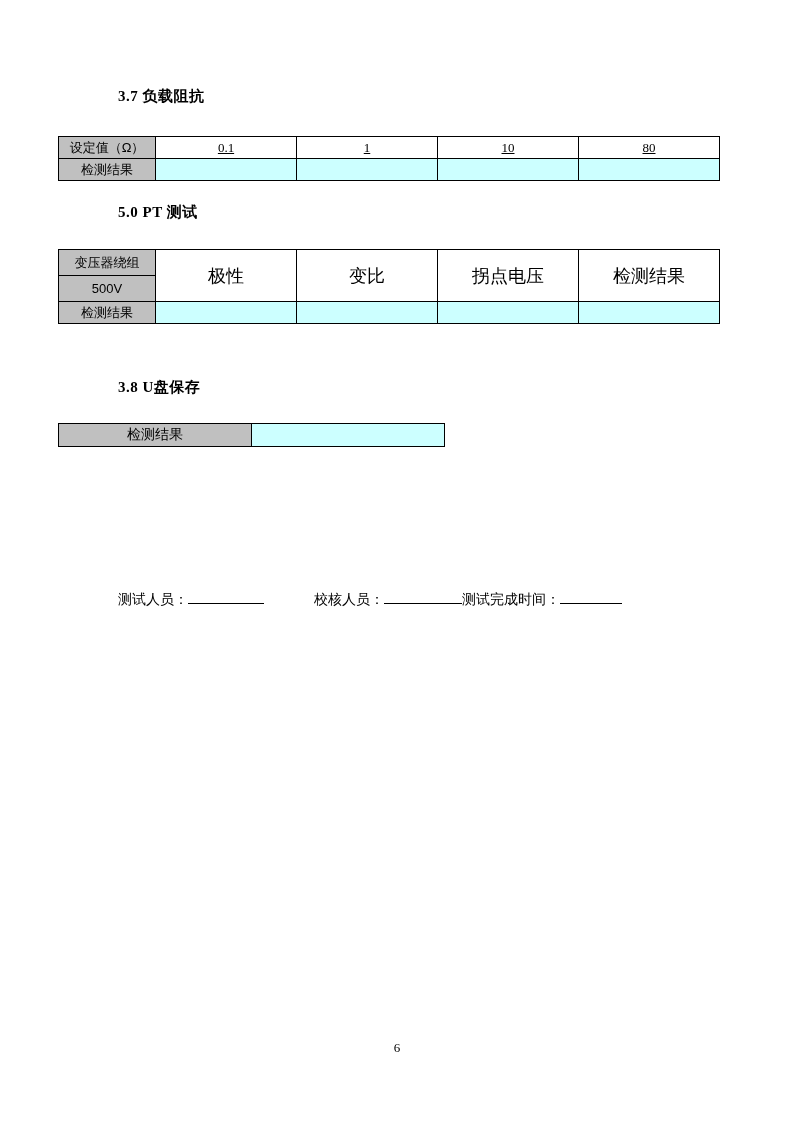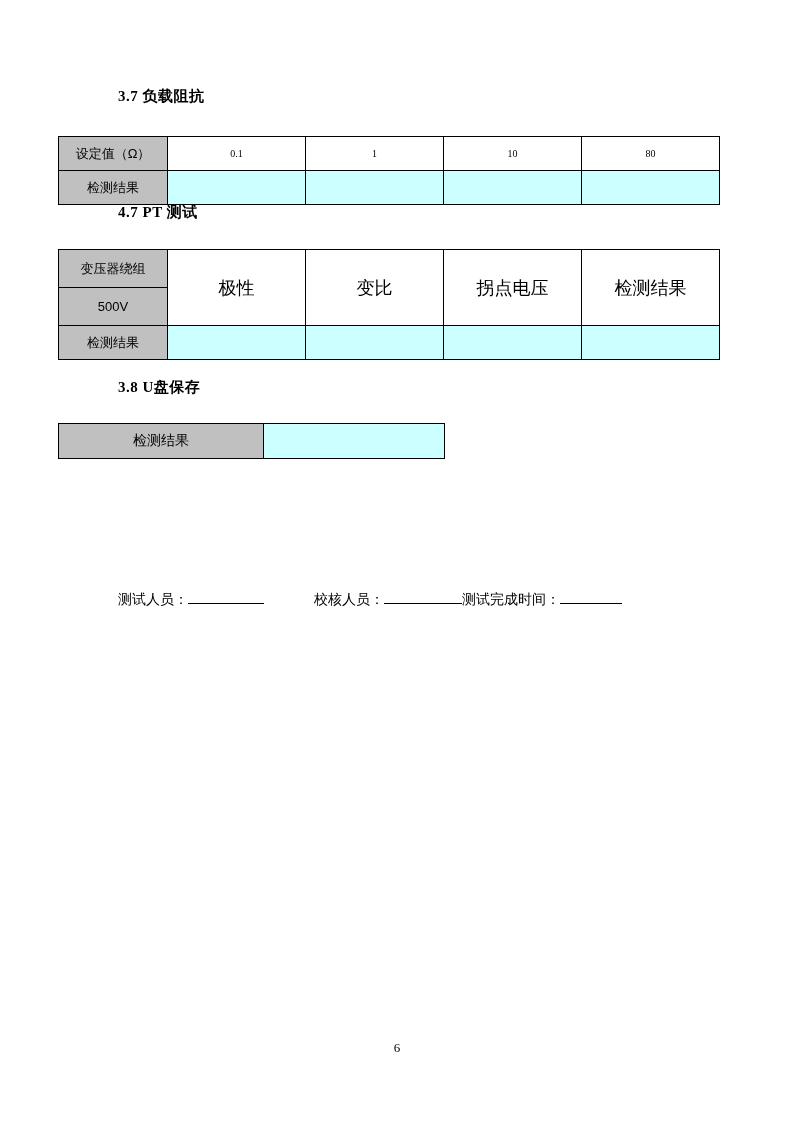--- a/index.html
+++ b/index.html
@@ -42,42 +42,43 @@
     position: absolute;
     border-collapse: collapse;
     table-layout: fixed;
     font-family: "Liberation Sans", "DejaVu Sans", sans-serif;
     font-size: 12px;
   }
   table.doc-table td {
     border: 1px solid #000000;
     text-align: center;
     vertical-align: middle;
-    padding: 6px;
+    padding: 0;
     color: #000000;
   }
   .gray   { background: #c0c0c0; }
   .cyan   { background: #ccffff; }
   .white  { background: #ffffff; }
   .green  { background: #008000; }
 
   
   #table-load-impedance {
     left: 58px;
     top: 136px;
     width: 662px;
   }
   #table-load-impedance td { height: 21px; }
   #table-load-impedance .hdr-label {
     width: 96px;
     font-size: 13px;
   }
   #table-load-impedance .val {
     font-family: "Liberation Serif", "DejaVu Serif", serif;
-    font-size: 10px;
+    font-size: 13px;
+    text-decoration: underline;
   }
 
   
   #table-pt {
     left: 58px;
     top: 249px;
     width: 662px;
   }
   #table-pt td { height: 25px; }
   #table-pt .hdr-label {
@@ -177,21 +178,21 @@
     <tr>
       <td class="gray hdr-label">检测结果</td>
       <td class="cyan"></td>
       <td class="cyan"></td>
       <td class="cyan"></td>
       <td class="cyan"></td>
     </tr>
   </tbody>
     </table>
 
-  <div class="heading" id="heading-38-pt">4.7 PT 测试</div>
+  <div class="heading" id="heading-38-pt">5.0 PT 测试</div>
 
   <table class="doc-table" id="table-pt">
     <tbody>
         <tr>
       <td class="gray hdr-label">变压器绕组</td>
       <td class="white pt-col" rowspan="2">极性</td>
       <td class="white pt-col" rowspan="2">变比</td>
       <td class="white pt-col" rowspan="2">拐点电压</td>
       <td class="white pt-col" rowspan="2">检测结果</td>
     </tr>

